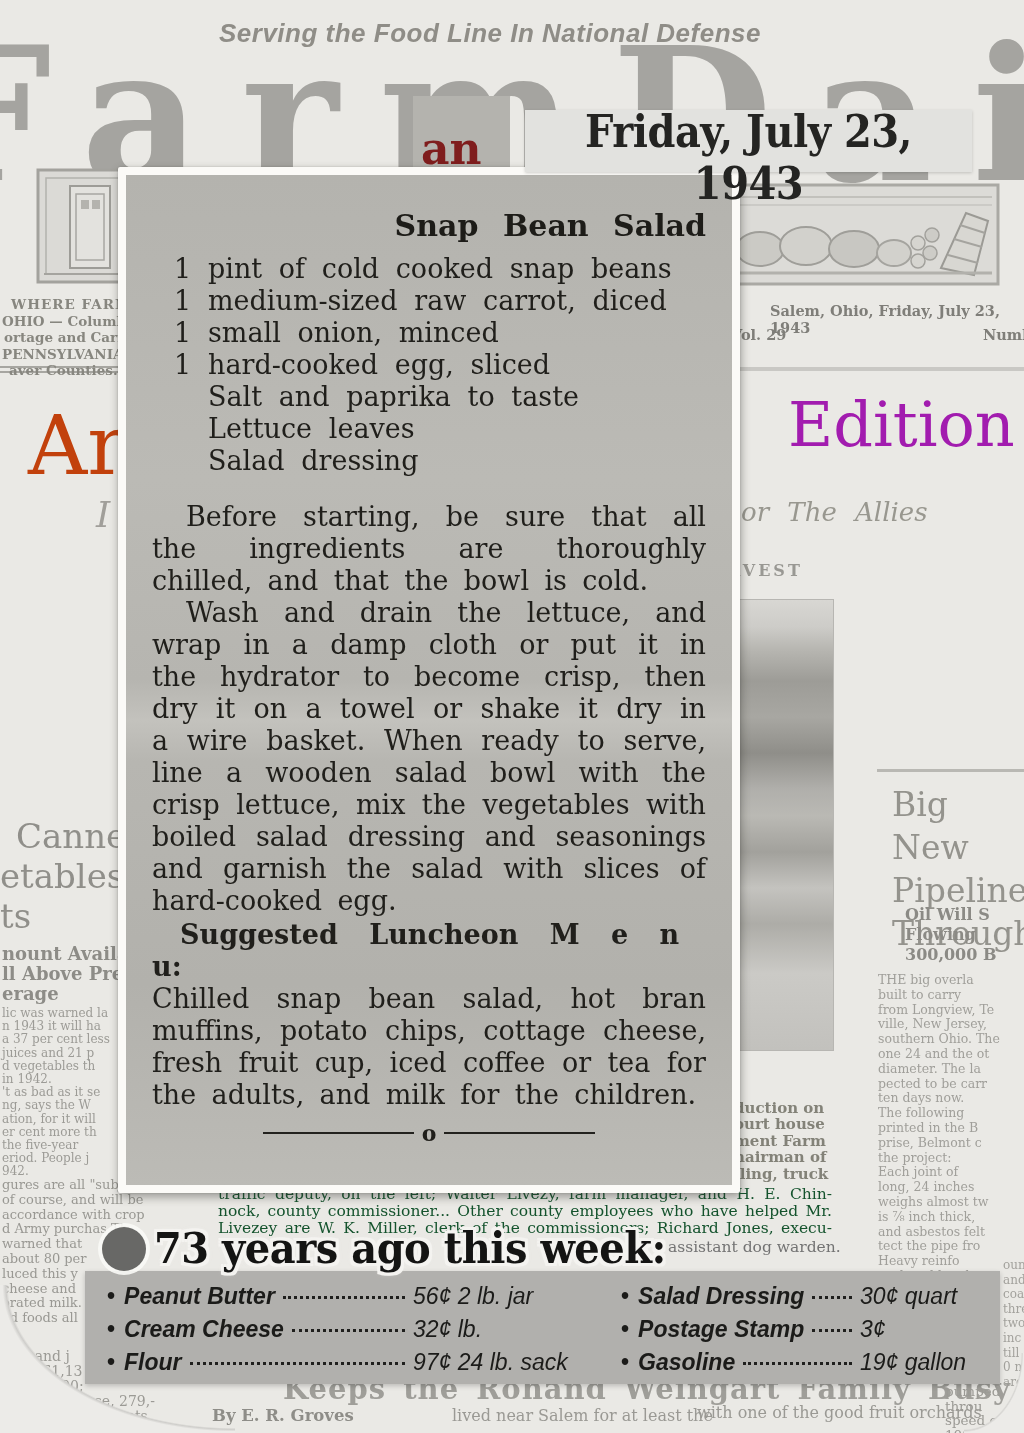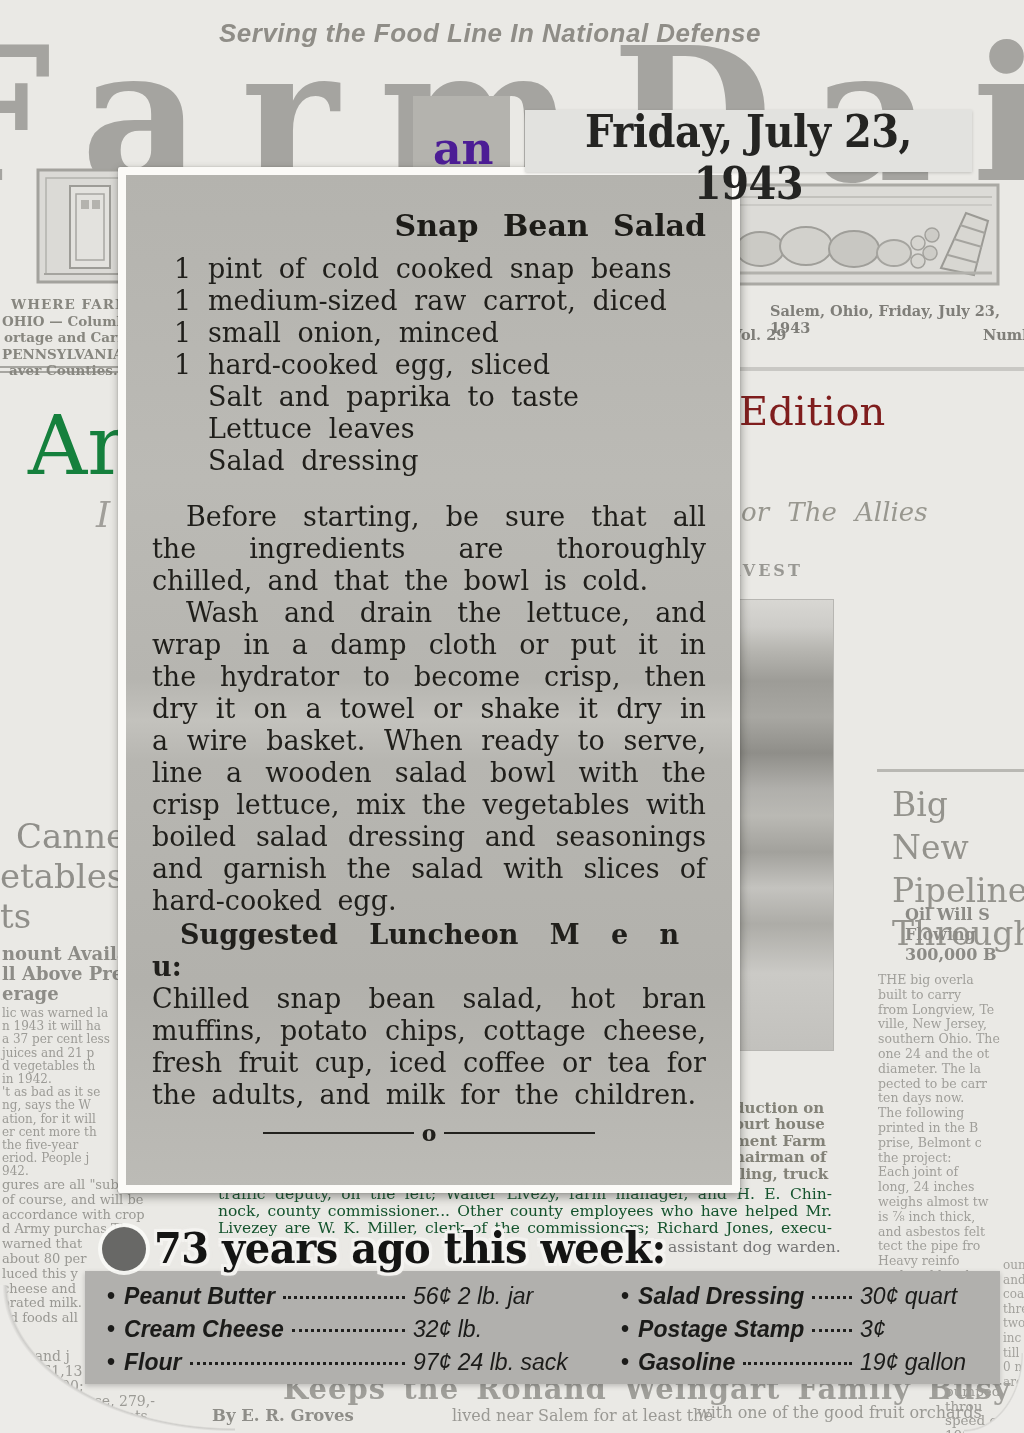--- a/index.html
+++ b/index.html
@@ -13,58 +13,58 @@
   .abs { position:absolute; }
 
   
   .tagline { left:160px; top:18px; width:660px; text-align:center;
     font:bold italic 26px "Liberation Sans", sans-serif; color:#8f8d87; letter-spacing:.5px; z-index:1; }
   .mast { top:6px; font:bold 185px "DejaVu Serif", serif; letter-spacing:40px;
     color:#a5a4a0; z-index:1; white-space:nowrap; }
   .mast-left { left:-80px; }
   .mast-right{ left:612px; }
   .an-patch { left:413px; top:96px; width:97px; height:80px; background:#b4b3ae; z-index:2; }
-  .an-patch span { position:absolute; left:20px; bottom:2px;
-    font:bold 44px "DejaVu Serif", serif; color:#4c1d95; }
+  .an-patch span { position:absolute; left:8px; bottom:2px;
+    font:bold 44px "DejaVu Serif", serif; color:#7f1d1d; }
 
   .date-box { left:525px; top:110px; width:447px; height:62px; background:#e2e2df;
     z-index:6; box-shadow:0 1px 3px rgba(0,0,0,.18); text-align:center; }
   .date-box span { display:inline-block; line-height:62px;
     font:bold 40px "DejaVu Serif", serif; color:#242422; letter-spacing:-.5px;
     transform:scaleY(1.1); }
 
   
   .bg { color:#9c9b96; z-index:1; }
   .region-lines { left:2px; top:296px; font:bold 13.5px "DejaVu Serif", serif;
     line-height:16.5px; color:#87867f; }
   .region-lines div:nth-child(1){margin-left:9px; letter-spacing:1px;}
   .region-lines div:nth-child(3){margin-left:2px;}
   .region-lines div:nth-child(5){margin-left:7px;}
   .double-rule { left:0; top:366px; width:124px; height:7px;
     border-top:2px solid #a7a6a1; border-bottom:2px solid #a7a6a1; }
-  .big-ar { left:28px; top:398px; font-size:82px; color:#15803d; }
+  .big-ar { left:28px; top:398px; font-size:82px; color:#c2410c; }
   .italic-frag { left:96px; top:494px; font:italic 36px "DejaVu Serif", serif; color:#a19f9a; }
   .canned-1 { left:16px; top:816px; font-size:34px; color:#908f8a; }
   .canned-2 { left:0; top:856px; font-size:34px; color:#908f8a; }
   .canned-3 { left:0; top:896px; font-size:34px; color:#908f8a; }
   .canned-sub { left:2px; top:944px; font:bold 18px "DejaVu Serif", serif; line-height:20px; color:#8d8c87; }
   .canned-body { left:2px; top:1007px; font-size:12px; line-height:13.2px; color:#9c9b96; }
   .canned-body2 { left:2px; top:1178px; font-size:13px; line-height:14.8px; color:#999893; }
   .bottom-numbers { left:4px; top:1349px; font-size:14px; line-height:15px; color:#9b9a95; }
   .bottom-numbers div:nth-child(2){margin-left:10px;}
   .bottom-numbers div:nth-child(3){margin-left:26px;}
   .bottom-numbers div:nth-child(4){margin-left:16px;}
   .bottom-numbers div:nth-child(5){margin-left:40px;}
   .bottom-numbers div:nth-child(6){margin-left:56px;}
 
   .dateline { left:770px; top:302px; font:bold 14.5px "DejaVu Serif", serif; color:#7f7e79; }
   .vol { left:731px; top:326px; font:bold 14.5px "DejaVu Serif", serif; color:#7f7e79; }
   .numlabel { left:950px; top:326px; font:bold 14.5px "DejaVu Serif", serif; color:#7f7e79;margin-left:33px; }
   .rule-right { left:726px; top:367px; width:298px; height:4px; background:#c9c8c4; }
-  .edition { left:739px; top:388px; font-size:40px; color:#7f1d1d; }
+  .edition { left:788px; top:388px; font-size:62px; color:#a21caf; }
   .allies { left:741px; top:497px; font:italic 26px "DejaVu Serif", serif; color:#98978f; word-spacing:10px; }
   .harvest { left:727px; top:561px; font:bold 16px "DejaVu Serif", serif; letter-spacing:3px; color:#999893; }
 
   .photo { left:727px; top:599px; width:107px; height:452px; z-index:1;
     border:1px solid #b7b6b2;
     background:linear-gradient(180deg,#d8d7d3 0%,#cdccc8 6%,#b7b6b1 11%,#9d9c97 18%,
       #a8a7a2 26%,#8f8e89 34%,#b0afab 42%,#bab9b4 48%,#a2a19c 56%,#c4c3bf 64%,
       #adaca7 72%,#cbcac6 83%,#c2c1bd 100%); }
 
   .pipe-rule { left:877px; top:769px; width:147px; height:3px; background:#b9b8b3; }

